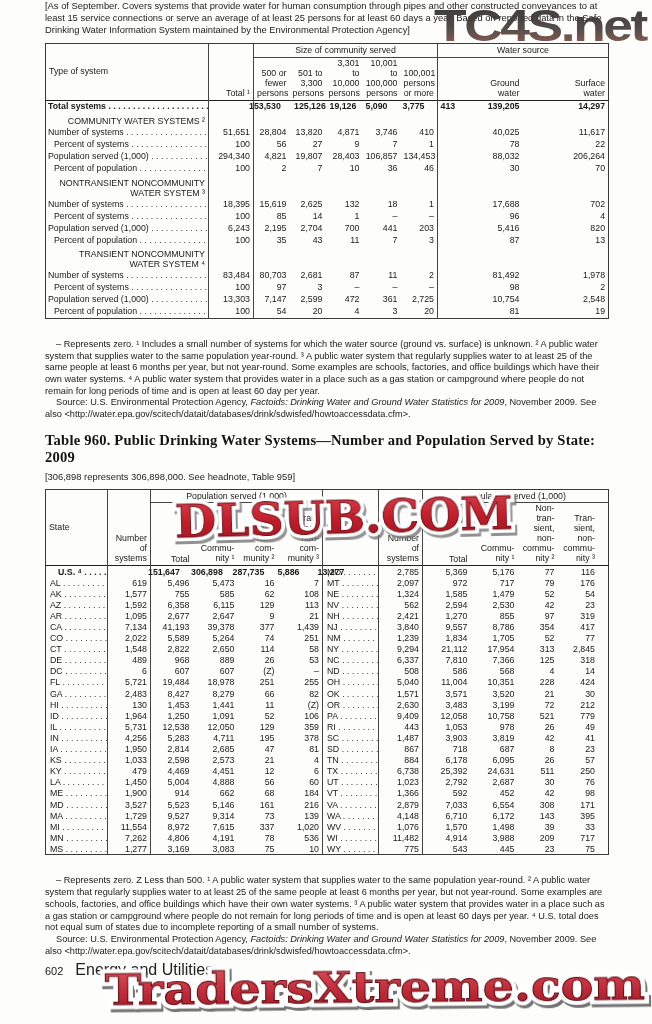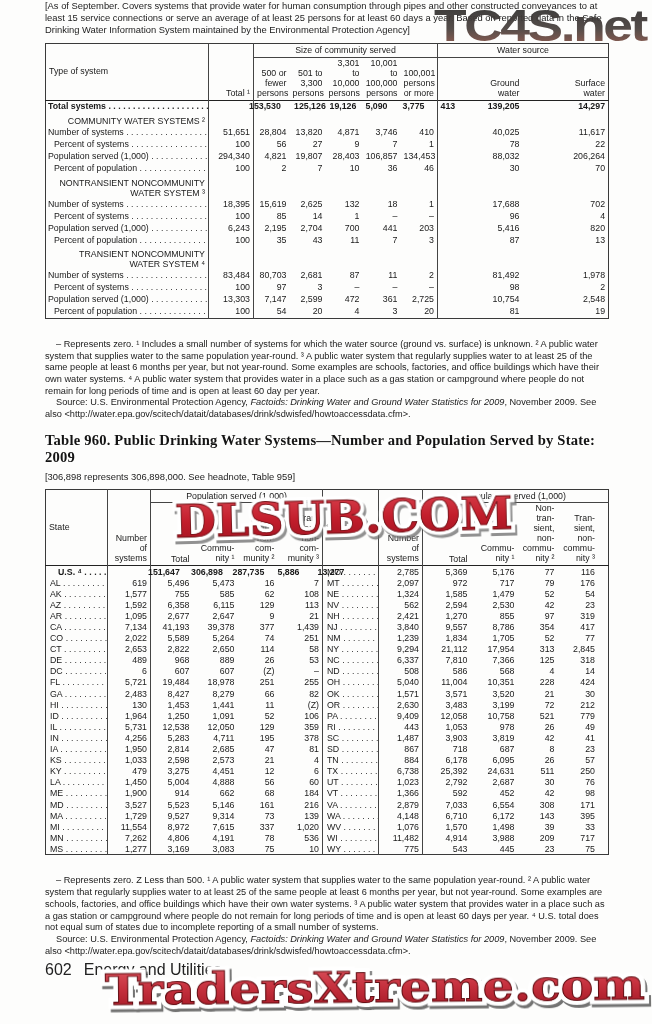--- a/index.html
+++ b/index.html
@@ -44,21 +44,21 @@
   .t960 td.st { overflow:hidden; white-space:nowrap; padding-left:4px; }
   .t960 td.us { padding-left:12px; }
   .t960 td.last, .t960 th.last { padding-right:13px; }
   .dots { color:#2a2a2a; }
 
   .footnote { font-size:9.2px; line-height:1.27; margin:20px 0 0 0;
               text-indent:11px; color:#202020; }
   .footnote.src { margin-top:0; }
 
   .footer-row { position:absolute; left:45px; top:961px; width:563px; }
-  .page-num { font-size:16px; color:#222;margin-top:11px; }
+  .page-num { font-size:11px; color:#222;margin-top:11px; }
   .footer-section { font-size:16px; color:#222; margin-left:12px; }
   .credit { position:absolute; right:-18px; top:4px; font-size:9.3px; color:#2a2a2a; }
 
   .wm { position:absolute; pointer-events:none; }
   .wm-top { right:0px; top:0px; }
   .wm-mid { left:158px; top:483px; }
   .wm-bottom { left:98px; top:955px; }
 </style>
 </head>
 <body>
@@ -451,21 +451,21 @@
             <td class="num br">251</td>
             <td class="st br"><span class="t">NM</span><span class="dots"> . . . . . . . . . . . . . . . . . . . . . . . . . . . . . . . . . . . . . . . . . . . . . . . . . . . . . . . . . . . .</span></td>
             <td class="num br">1,239</td>
             <td class="num">1,834</td>
             <td class="num">1,705</td>
             <td class="num">52</td>
             <td class="num last">77</td>
           </tr>
           <tr class="datarow">
             <td class="st br"><span class="t">CT</span><span class="dots"> . . . . . . . . . . . . . . . . . . . . . . . . . . . . . . . . . . . . . . . . . . . . . . . . . . . . . . . . . . . .</span></td>
-            <td class="num br">2,653</td>
+            <td class="num br">1,548</td>
             <td class="num">2,822</td>
             <td class="num">2,650</td>
             <td class="num">114</td>
             <td class="num br">58</td>
             <td class="st br"><span class="t">NY</span><span class="dots"> . . . . . . . . . . . . . . . . . . . . . . . . . . . . . . . . . . . . . . . . . . . . . . . . . . . . . . . . . . . .</span></td>
             <td class="num br">9,294</td>
             <td class="num">21,112</td>
             <td class="num">17,954</td>
             <td class="num">313</td>
             <td class="num last">2,845</td>
@@ -606,21 +606,21 @@
             <td class="st br"><span class="t">TN</span><span class="dots"> . . . . . . . . . . . . . . . . . . . . . . . . . . . . . . . . . . . . . . . . . . . . . . . . . . . . . . . . . . . .</span></td>
             <td class="num br">884</td>
             <td class="num">6,178</td>
             <td class="num">6,095</td>
             <td class="num">26</td>
             <td class="num last">57</td>
           </tr>
           <tr class="datarow">
             <td class="st br"><span class="t">KY</span><span class="dots"> . . . . . . . . . . . . . . . . . . . . . . . . . . . . . . . . . . . . . . . . . . . . . . . . . . . . . . . . . . . .</span></td>
             <td class="num br">479</td>
-            <td class="num">3,275</td>
+            <td class="num">4,469</td>
             <td class="num">4,451</td>
             <td class="num">12</td>
             <td class="num br">6</td>
             <td class="st br"><span class="t">TX</span><span class="dots"> . . . . . . . . . . . . . . . . . . . . . . . . . . . . . . . . . . . . . . . . . . . . . . . . . . . . . . . . . . . .</span></td>
             <td class="num br">6,738</td>
             <td class="num">25,392</td>
             <td class="num">24,631</td>
             <td class="num">511</td>
             <td class="num last">250</td>
           </tr>

